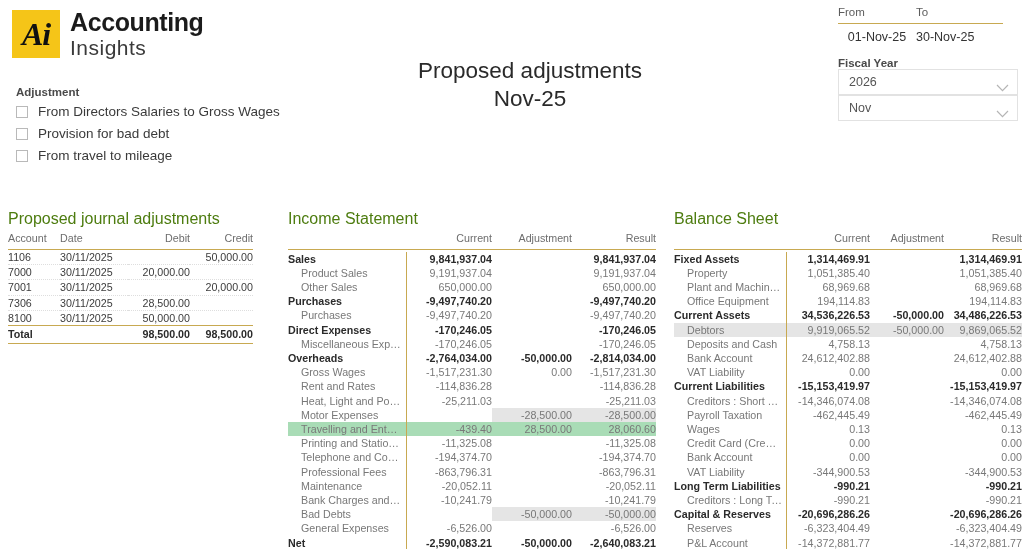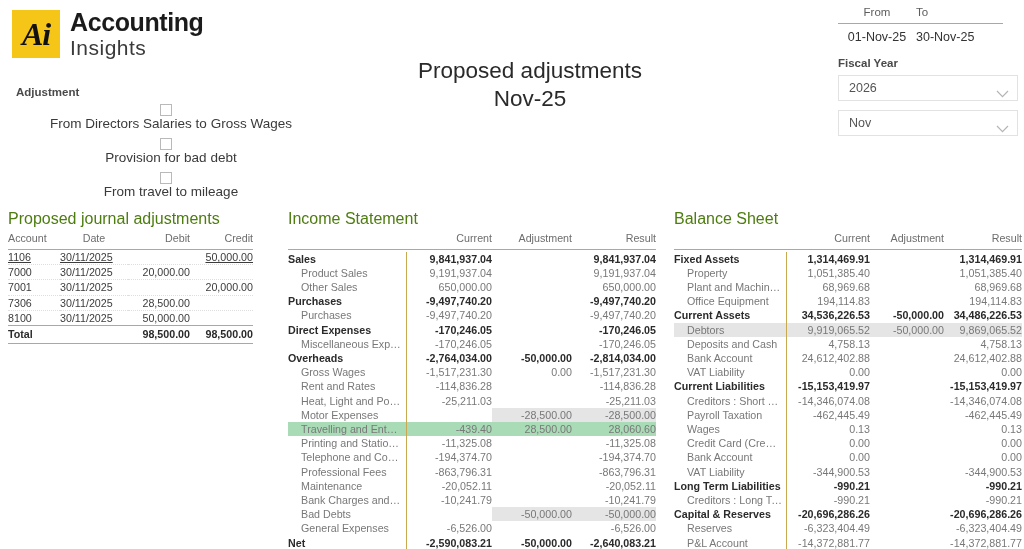--- a/index.html
+++ b/index.html
@@ -22,42 +22,42 @@
     font-style:italic; font-weight:bold; font-size:32px; color:#111;
     letter-spacing:-1px;
   }
   .logo-text { margin-left:10px; line-height:1.0; }
   .logo-text .l1 { font-size:25px; font-weight:bold; color:#1b1b1b; letter-spacing:-0.4px; }
   .logo-text .l2 { font-size:21px; font-weight:300; color:#3a3a3a; letter-spacing:0.5px; margin-top:2px;}
 
   
   .adj-group { position:absolute; left:16px; top:86px; width:300px; }
   .adj-title { font-size:11.5px; font-weight:bold; color:#4a4a4a; margin-bottom:6px; }
-  .adj-item { display:flex; align-items:center; margin-bottom:7px; cursor:default;flex-direction:column; }
+  .adj-item { display:flex; align-items:center; margin-bottom:7px; cursor:default; }
   .cbx { width:12px; height:12px; border:1px solid #b9b9b9; background:#fff; flex:0 0 auto; }
   .adj-label { margin-left:10px; font-size:13.5px; color:#3a3a3a; }
 
   
   .page-title {
     position:absolute; left:330px; top:57px; width:400px;
     text-align:center; font-size:22.5px; color:#2a2a2a; line-height:1.26;
   }
 
   
   .filters { position:absolute; left:838px; top:6px; width:180px; }
   .date-head { display:flex; font-size:11.5px; color:#5d5d5d; padding-bottom:5px; }
-  .date-head .c1 { width:78px;text-align:center; }
+  .date-head .c1 { width:78px; }
   .date-rule { height:1px; background:#C8A951; width:165px; }
   .date-vals { display:flex; font-size:12.5px; color:#333; padding-top:6px; }
   .date-vals .c1 { width:78px;text-align:center; }
-  .fy-label { font-size:11.5px; font-weight:bold; color:#4a4a4a; margin-top:13px; margin-bottom:6px;}
+  .fy-label { font-size:11.5px; font-weight:bold; color:#4a4a4a; margin-top:13px; }
   .select {
     width:180px; height:26px; border:1px solid #e2e2e2; background:#fff;
     display:flex; align-items:center; justify-content:space-between;
-    padding:0 8px 0 10px; margin-bottom:9px;
+    padding:0 8px 0 10px; 
   }
   .select .val { font-size:12.5px; color:#555; }
   .chev { width:13px; height:8px; }
 
   
   .panel-title { font-size:16px; color:#4d7c0f; margin-bottom:4px; }
   table.grid { border-collapse:collapse; width:100%; font-size:10.7px; }
   table.grid th {
     font-weight:normal; color:#6d6d6d; font-size:10.7px;
     padding:0 0 5px 0; text-align:right; vertical-align:bottom;
@@ -66,21 +66,21 @@
   .num { text-align:right; font-variant-numeric:tabular-nums; }
   .bold { font-weight:bold; color:#2b2b2b; }
   .sub { color:#787878; }
   .indent { padding-left:13px !important; }
 
   
   .journal { position:absolute; left:8px; top:210px; width:245px; }
   .journal table { font-size:10.7px; }
   .journal th.l { text-align:left; }
   .journal th { color:#6d6d6d; padding-bottom:4px; }
-  .journal tr.goldtop td { border-top:1.4px solid #C8A951;text-decoration:underline; }
+  .journal tr.goldtop td { border-top:1.4px solid #C8A951; }
   .journal tr.dotted td { border-bottom:1px dotted #dedede; }
   .journal td { height:15.5px; line-height:15.5px; color:#3c3c3c; }
   .journal tr.total td { border-top:1.4px solid #C8A951; border-bottom:1.4px solid #C8A951;
                           font-weight:bold; color:#2b2b2b; height:17px; line-height:17px;}
 
   
   .stmt { position:absolute; top:210px; }
   .stmt.income { left:288px; width:368px; }
   .stmt.balance { left:674px; width:348px; }
   .stmt table { table-layout:fixed; }
@@ -165,21 +165,21 @@
     <table class="grid">
       <colgroup>
           <col style="width:52px">
           <col style="width:68px">
           <col style="width:62px">
           <col style="width:63px">
         </colgroup>
       <thead>
         <tr>
           <th class="l">Account</th>
-          <th style="text-align:center">Date</th>
+          <th style="text-align:left">Date</th>
           <th>Debit</th>
           <th>Credit</th>
         </tr>
       </thead>
       <tbody>
           <tr class="goldtop dotted">
             <td class="">1106</td>
             <td class="">30/11/2025</td>
             <td class="num"></td>
             <td class="num">50,000.00</td>

